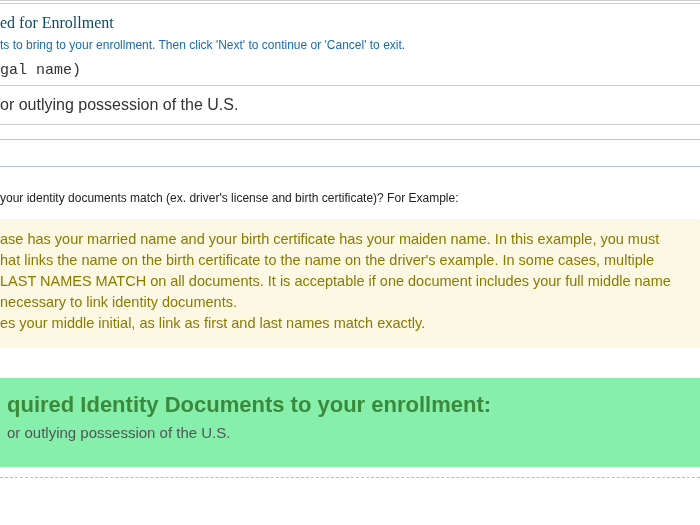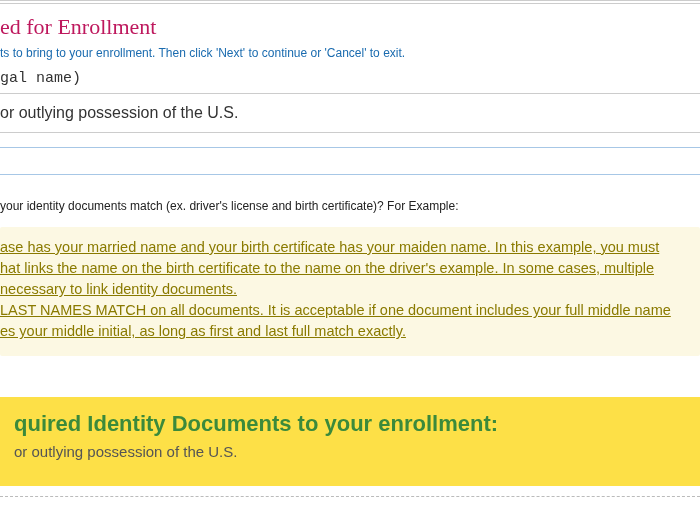--- a/index.html
+++ b/index.html
@@ -15,22 +15,22 @@
     border-top: 1px solid #ccc;
     border-bottom: 1px solid #ccc;
     height: 4px;
     background: #fff;
   }
   .content {
     padding-left: 0;
   }
   .page-title {
     font-family: Georgia, 'Times New Roman', serif;
-    font-size: 22px;
-    color: #be185d;
+    font-size: 16px;
+    color: #0c4a6e;
     padding: 10px 0 6px 0;
     font-weight: normal;
   }
   .instructions {
     color: #1a6baf;
     font-size: 12px;
     padding-bottom: 10px;
   }
   .legal-name {
     font-family: Liberation Mono, monospace;
@@ -61,25 +61,25 @@
     padding: 24px 0 14px 0;
   }
   .yellow-box {
     background: #fcf8e3;
     color: #8a7900;
     font-size: 14.5px;
     line-height: 1.45;
     padding: 10px 14px 14px 0;
     border-radius: 2px;
   }
-  .yellow-box p { color: #8a7a00; text-decoration: underline; }
+  .yellow-box p { color: #8a7a00; }
   .green-box {
-    background: #fde047;
-    margin-top: 41px;
-    padding: 14px 0 26px 14px;
+    background: #86efac;
+    margin-top: 30px;
+    padding: 14px 0 26px 7px;
   }
   .green-heading {
     color: #3b8a3b;
     font-size: 22px;
     font-weight: bold;
     padding-bottom: 6px;
   }
   .green-sub {
     color: #555;
     font-size: 15px;
@@ -103,23 +103,23 @@
   <div class="line-text"> or outlying possession of the U.S.</div>
   <hr class="hr-light">
 
   <div class="blue-band"></div>
 
   <div class="question"> your identity documents match (ex. driver's license and birth certificate)? For Example:</div>
 
   <div class="yellow-box">
     <p>ase has your married name and your birth certificate has your maiden name. In this example, you must</p>
     <p>hat links the name on the birth certificate to the name on the driver's example. In some cases, multiple</p>
+    <p> LAST NAMES MATCH on all documents. It is acceptable if one document includes your full middle name</p>
     <p>necessary to link identity documents.</p>
-    <p> LAST NAMES MATCH on all documents. It is acceptable if one document includes your full middle name</p>
-    <p>es your middle initial, as long as first and last full match exactly.</p>
+    <p>es your middle initial, as link as first and last names match exactly.</p>
   </div>
 
   <div class="green-box">
     <div class="green-heading">quired Identity Documents to your enrollment:</div>
     <div class="green-sub"> or outlying possession of the U.S.</div>
   </div>
 
   <hr class="dashed">
 </div>
 

